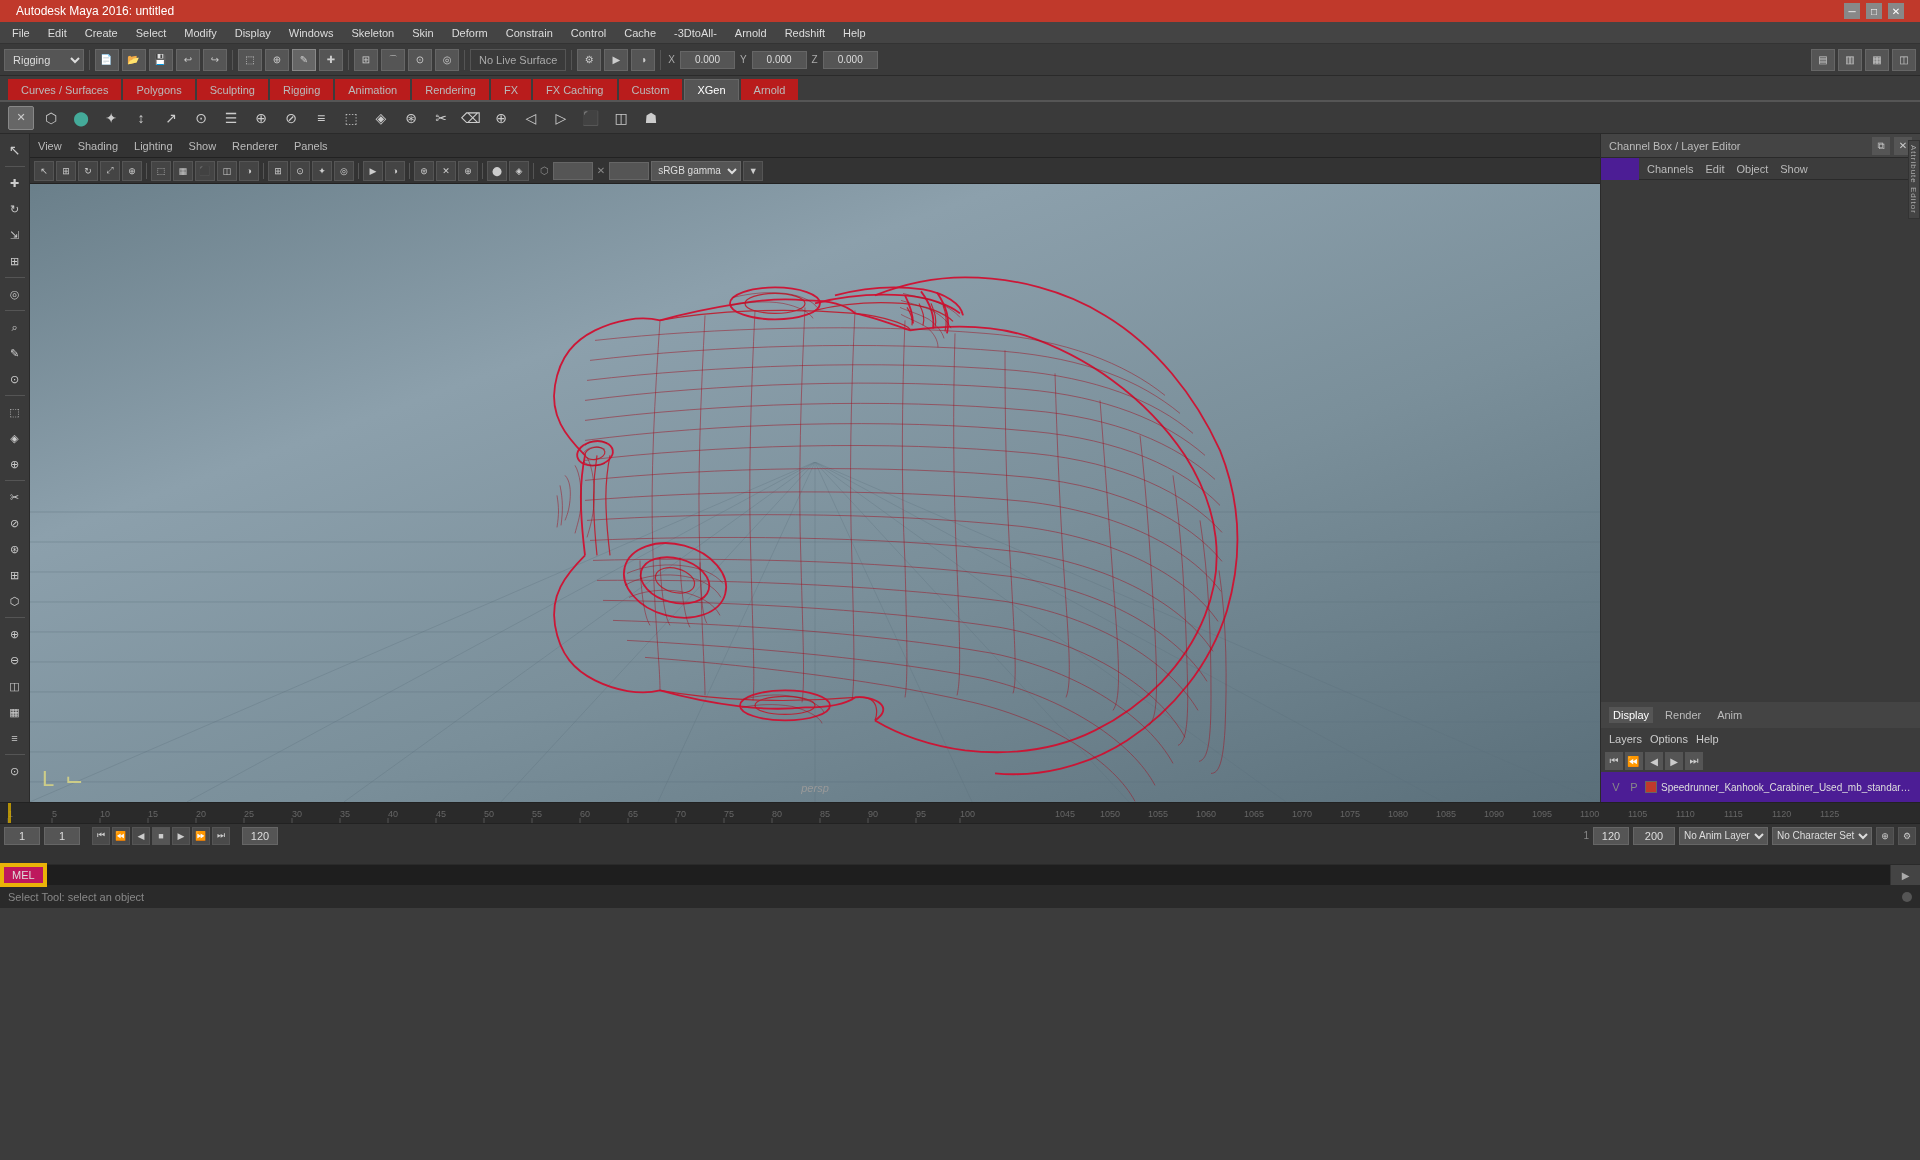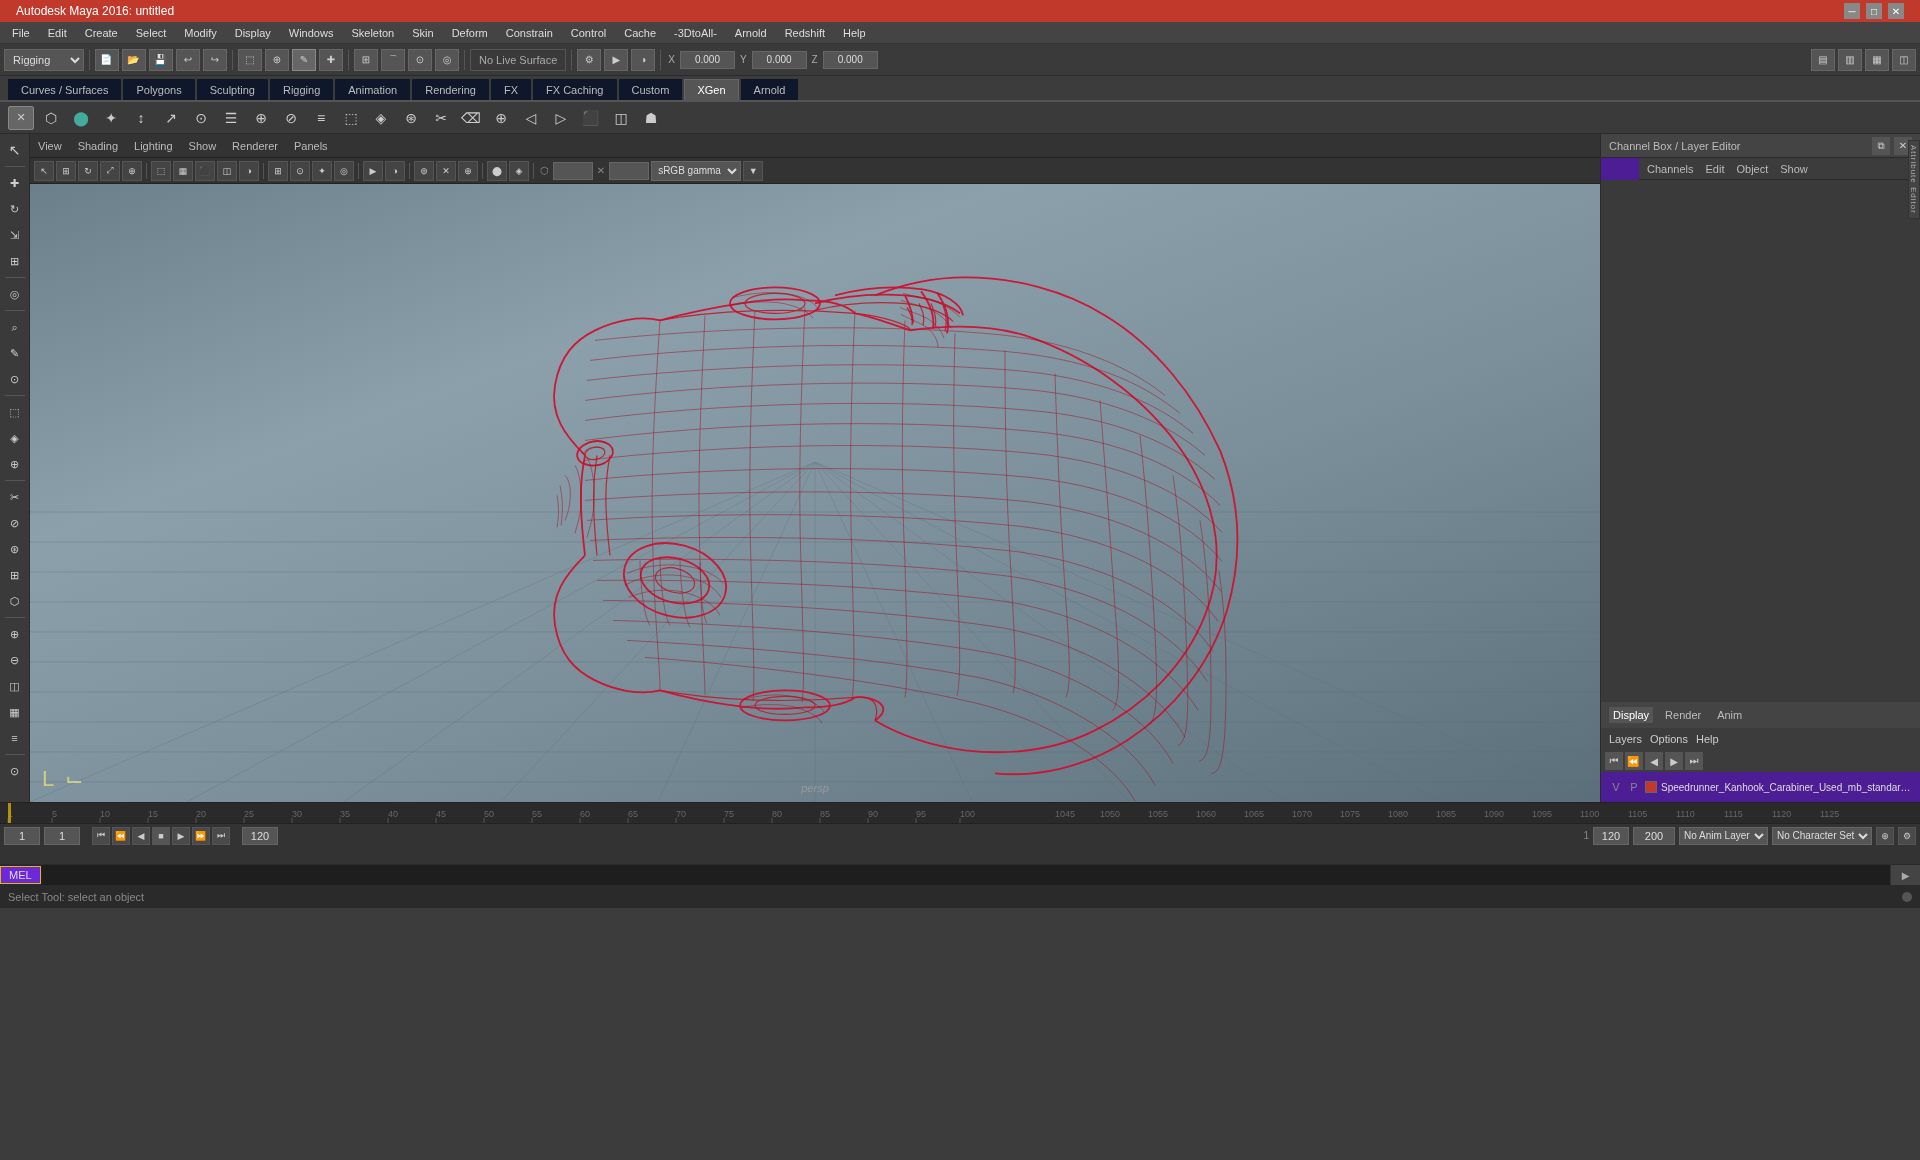--- a/index.html
+++ b/index.html
@@ -111,21 +111,21 @@
       display: flex;
       align-items: flex-end;
       padding-left: 8px;
       border-bottom: 2px solid #555;
     }
     .mod-tab {
       padding: 4px 12px;
       font-size: 11px;
       cursor: pointer;
       color: #bbb;
-      background: #0f172a;
+      background: #b91c1c;
       border: 1px solid transparent;
       border-bottom: none;
       margin-right: 2px;
     }
     .mod-tab.active {
       background: #555;
       color: #fff;
       border-color: #666;
       margin-top: 40px;
     }
@@ -361,22 +361,22 @@
       height: 22px;
       background: #2a2a2a;
       display: flex;
       align-items: center;
       padding: 0 8px;
       gap: 8px;
       font-size: 11px;
       color: #888;
     }
     #mel-label {
-      background: #6d28d9;
-      border: 1px solid #eab308;
+      background: #be185d;
+      border: 4px solid #eab308;
       color: #ddd;
       padding: 2px 8px;
       font-size: 11px;
     }
 
     
     #vp-mini-toolbar {
       height: 26px;
       background: #333;
       display: flex;

